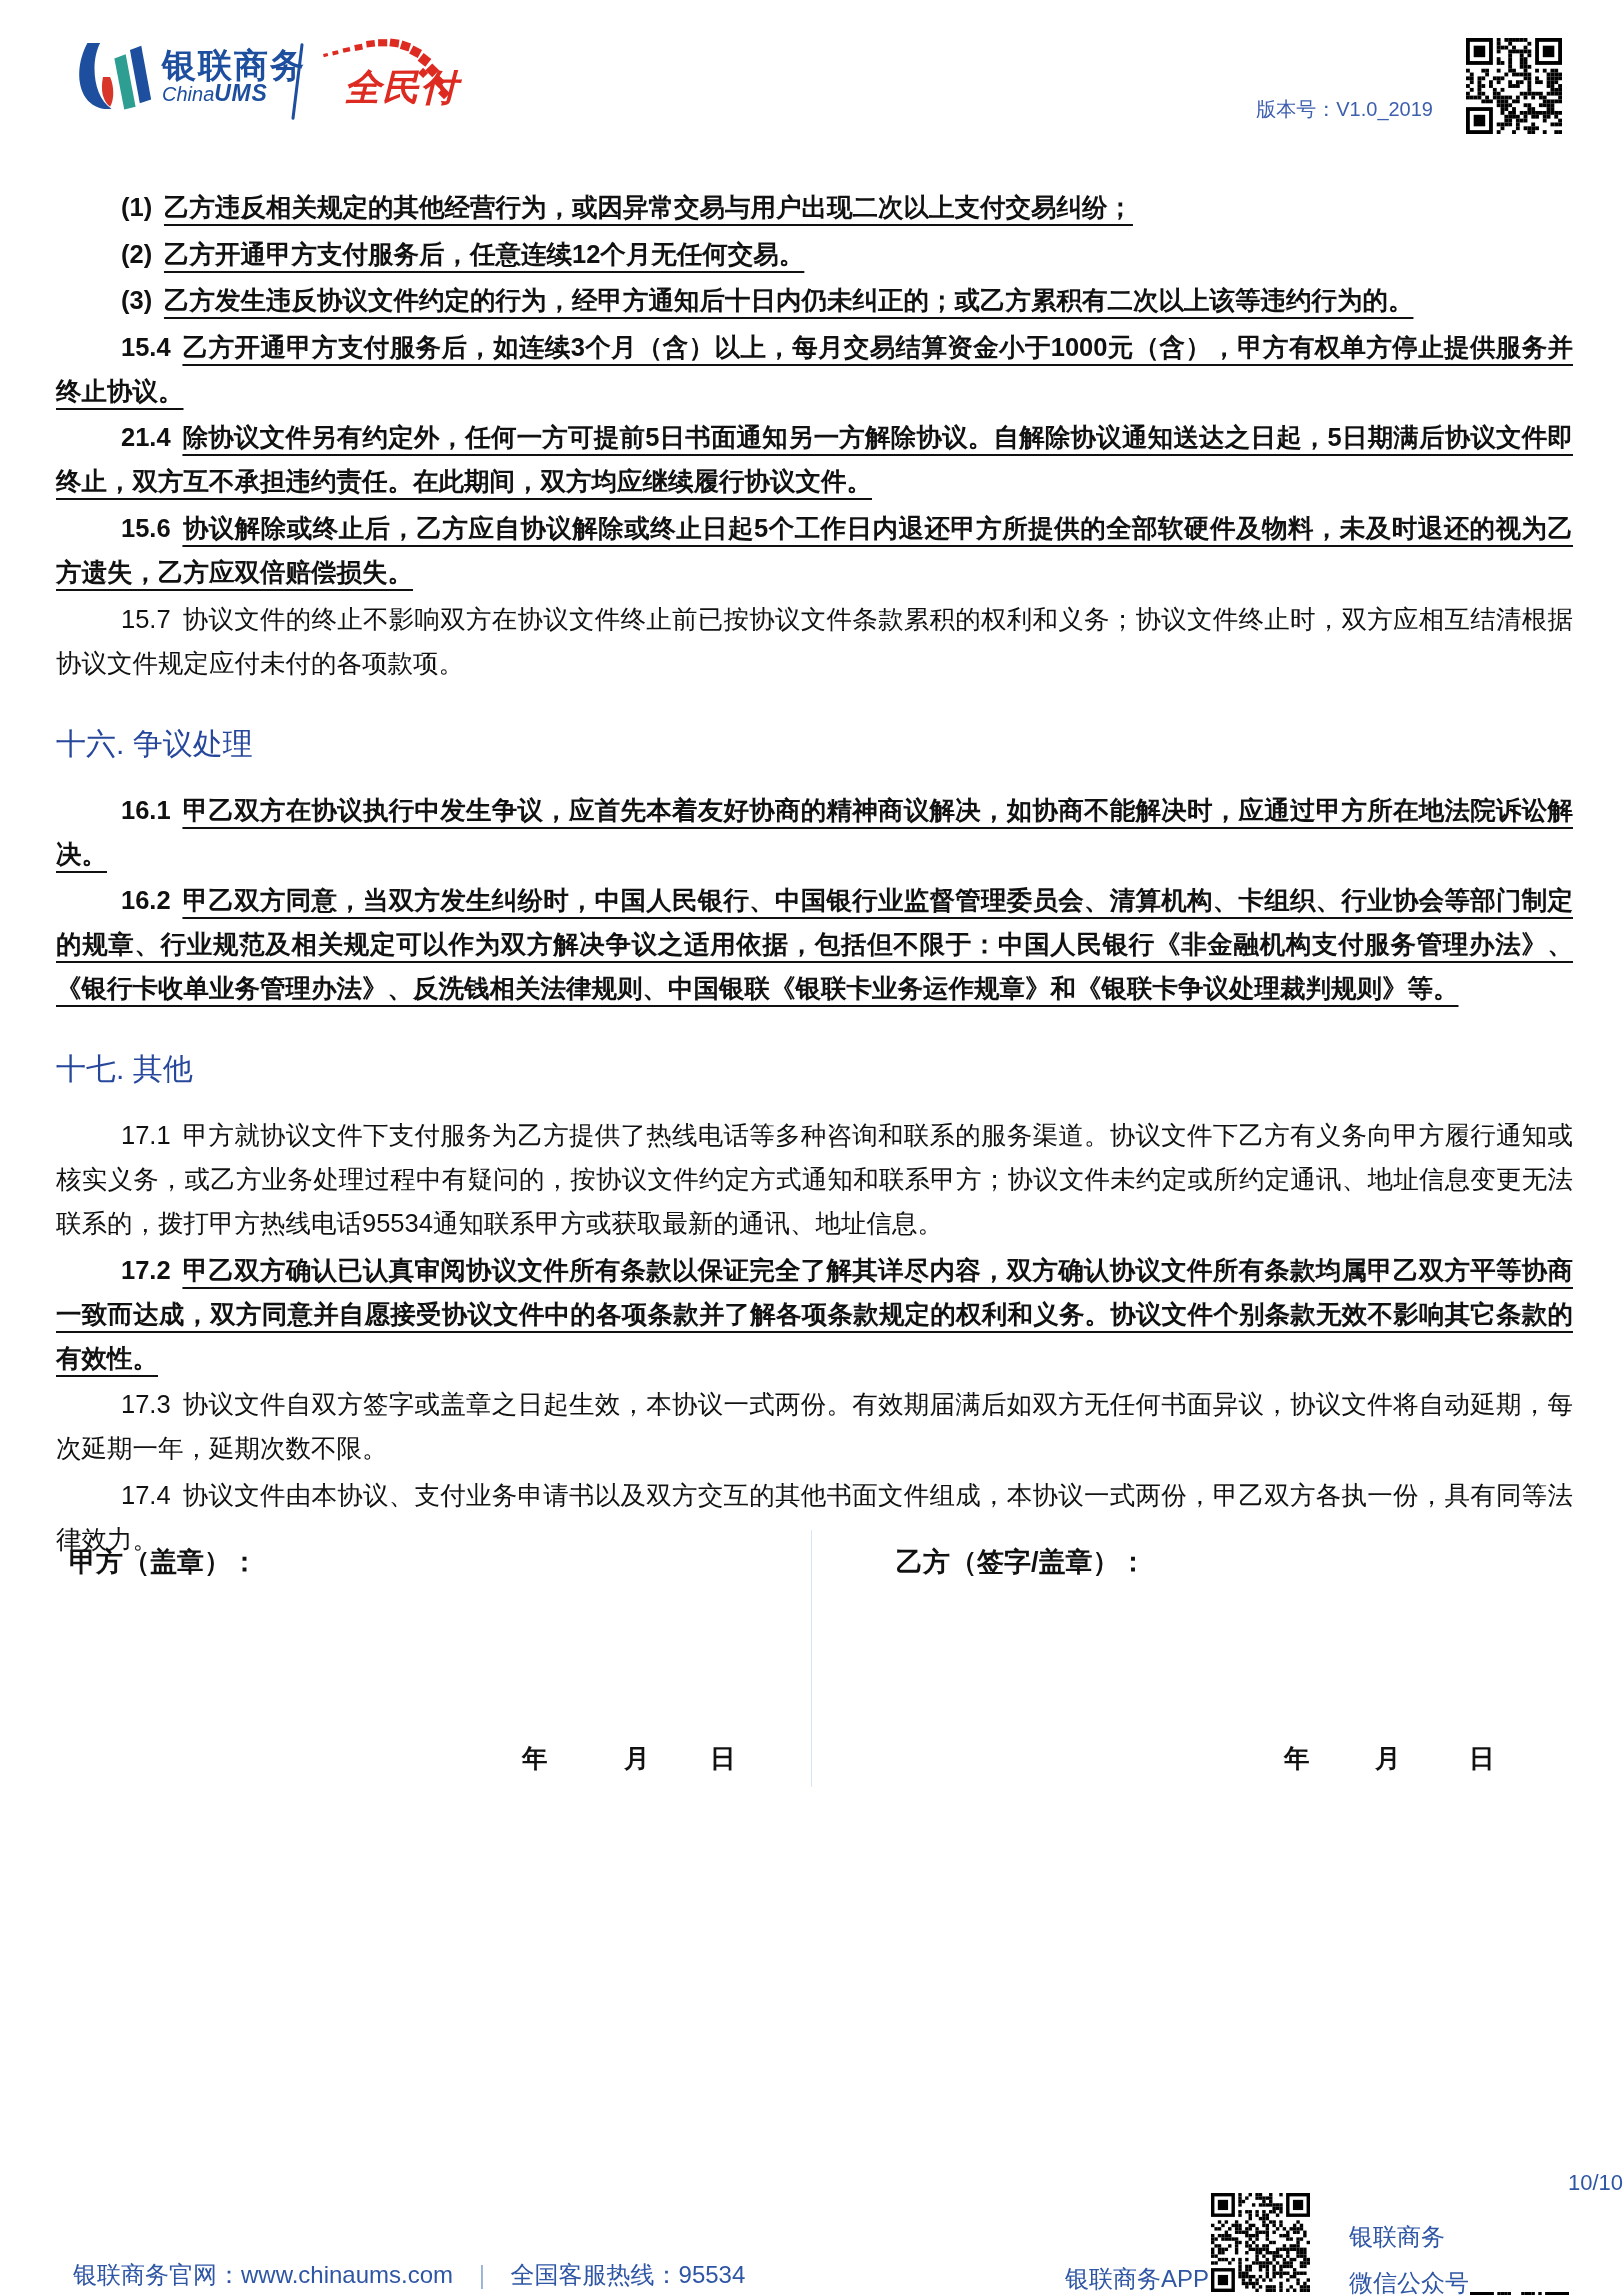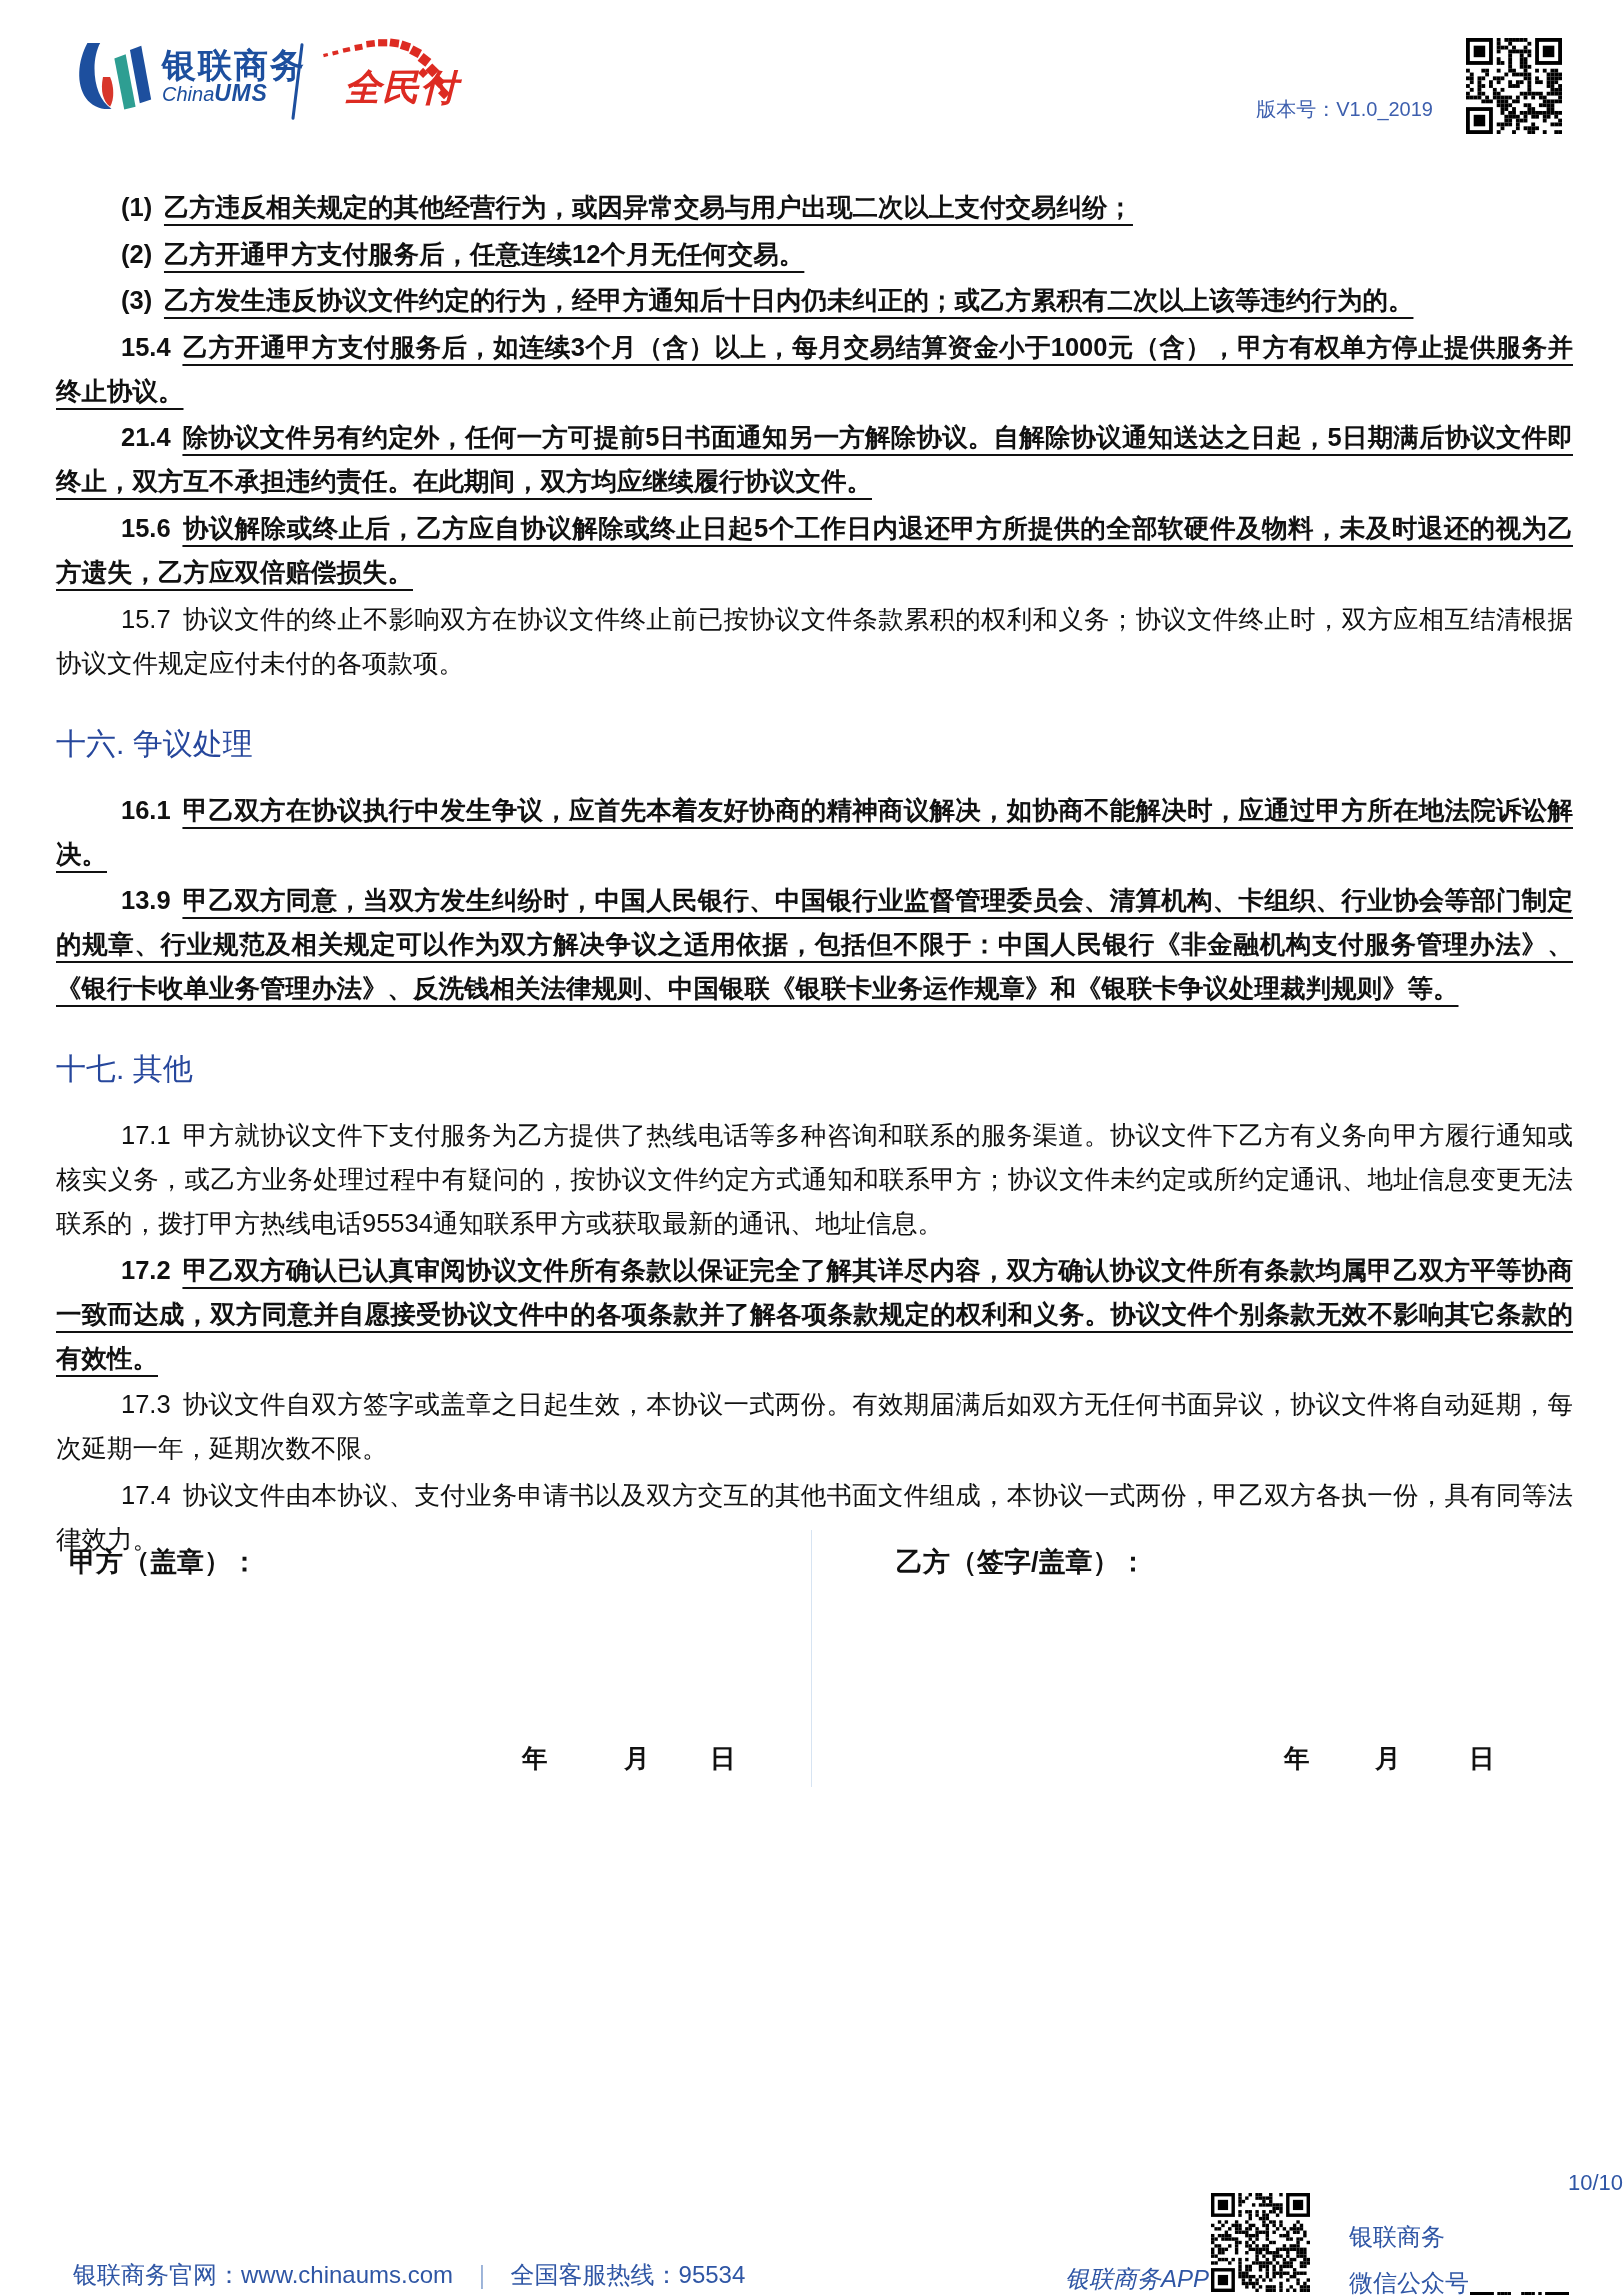--- a/index.html
+++ b/index.html
@@ -40,21 +40,21 @@
   .sig-divider{position:absolute;left:755px;top:0;height:257px;border-left:1.3px solid #d7e4f2;}
   .sig-label{position:absolute;font-size:27px;font-weight:700;color:#111;}
   .sig-label.a{left:13px;top:14.4px;}
   .sig-label.b{left:840px;top:14.4px;}
   .date-char{position:absolute;font-size:25.5px;font-weight:700;color:#111;top:211px;}
   
   .page-num{position:absolute;left:0;top:2170px;width:100%;text-align:right;
     font-size:22px;color:#2f56a5;}
   .footer-info{position:absolute;left:73px;top:2259px;font-size:24px;color:#2f56a5;}
   .footer-info .sep{margin:0 17px;color:#7d9ccd;}
-  .footer-app-label{position:absolute;left:1065px;top:2263px;font-size:24px;color:#2f56a5;font-style:italic;}
+  .footer-app-label{position:absolute;left:1065px;top:2263px;font-size:24px;color:#2f56a5;}
   .footer-wechat-label{position:absolute;left:1349px;top:2214px;font-size:24px;
     color:#2f56a5;line-height:46px;}
   .qr-app{position:absolute;left:1211px;top:2193px;width:99px;height:99px;}
   .qr-wechat{position:absolute;left:1470px;top:2193px;width:99px;height:99px;}
   .qr-box{position:relative;}
   .qr-box svg{display:block;width:100%;height:100%;}
 </style>
 </head>
 <body>
 
@@ -334,21 +334,21 @@
     <p class="para emph"><span class="num">(1)</span><span class="txt">乙方违反相关规定的其他经营行为，或因异常交易与用户出现二次以上支付交易纠纷；</span></p>
     <p class="para emph"><span class="num">(2)</span><span class="txt">乙方开通甲方支付服务后，任意连续12个月无任何交易。</span></p>
     <p class="para emph"><span class="num">(3)</span><span class="txt">乙方发生违反协议文件约定的行为，经甲方通知后十日内仍未纠正的；或乙方累积有二次以上该等违约行为的。</span></p>
     <p class="para emph"><span class="num">15.4</span><span class="txt">乙方开通甲方支付服务后，如连续3个月（含）以上，每月交易结算资金小于1000元（含），甲方有权单方停止提供服务并终止协议。</span></p>
     <p class="para emph"><span class="num">21.4</span><span class="txt">除协议文件另有约定外，任何一方可提前5日书面通知另一方解除协议。自解除协议通知送达之日起，5日期满后协议文件即终止，双方互不承担违约责任。在此期间，双方均应继续履行协议文件。</span></p>
     <p class="para emph"><span class="num">15.6</span><span class="txt">协议解除或终止后，乙方应自协议解除或终止日起5个工作日内退还甲方所提供的全部软硬件及物料，未及时退还的视为乙方遗失，乙方应双倍赔偿损失。</span></p>
     <p class="para"><span class="num">15.7</span><span class="txt">协议文件的终止不影响双方在协议文件终止前已按协议文件条款累积的权利和义务；协议文件终止时，双方应相互结清根据协议文件规定应付未付的各项款项。</span></p>
 
     <h2 class="sec-title">十六. 争议处理</h2>
     <p class="para emph"><span class="num">16.1</span><span class="txt">甲乙双方在协议执行中发生争议，应首先本着友好协商的精神商议解决，如协商不能解决时，应通过甲方所在地法院诉讼解决。</span></p>
-    <p class="para emph"><span class="num">13.9</span><span class="txt">甲乙双方同意，当双方发生纠纷时，中国人民银行、中国银行业监督管理委员会、清算机构、卡组织、行业协会等部门制定的规章、行业规范及相关规定可以作为双方解决争议之适用依据，包括但不限于：中国人民银行《非金融机构支付服务管理办法》、《银行卡收单业务管理办法》、反洗钱相关法律规则、中国银联《银联卡业务运作规章》和《银联卡争议处理裁判规则》等。</span></p>
+    <p class="para emph"><span class="num">16.2</span><span class="txt">甲乙双方同意，当双方发生纠纷时，中国人民银行、中国银行业监督管理委员会、清算机构、卡组织、行业协会等部门制定的规章、行业规范及相关规定可以作为双方解决争议之适用依据，包括但不限于：中国人民银行《非金融机构支付服务管理办法》、《银行卡收单业务管理办法》、反洗钱相关法律规则、中国银联《银联卡业务运作规章》和《银联卡争议处理裁判规则》等。</span></p>
 
     <h2 class="sec-title">十七. 其他</h2>
     <p class="para"><span class="num">17.1</span><span class="txt">甲方就协议文件下支付服务为乙方提供了热线电话等多种咨询和联系的服务渠道。协议文件下乙方有义务向甲方履行通知或核实义务，或乙方业务处理过程中有疑问的，按协议文件约定方式通知和联系甲方；协议文件未约定或所约定通讯、地址信息变更无法联系的，拨打甲方热线电话95534通知联系甲方或获取最新的通讯、地址信息。</span></p>
     <p class="para emph"><span class="num">17.2</span><span class="txt">甲乙双方确认已认真审阅协议文件所有条款以保证完全了解其详尽内容，双方确认协议文件所有条款均属甲乙双方平等协商一致而达成，双方同意并自愿接受协议文件中的各项条款并了解各项条款规定的权利和义务。协议文件个别条款无效不影响其它条款的有效性。</span></p>
     <p class="para"><span class="num">17.3</span><span class="txt">协议文件自双方签字或盖章之日起生效，本协议一式两份。有效期届满后如双方无任何书面异议，协议文件将自动延期，每次延期一年，延期次数不限。</span></p>
     <p class="para"><span class="num">17.4</span><span class="txt">协议文件由本协议、支付业务申请书以及双方交互的其他书面文件组成，本协议一式两份，甲乙双方各执一份，具有同等法律效力。</span></p>
   </div>
 
   <div class="signature">
     <div class="sig-divider"></div>

